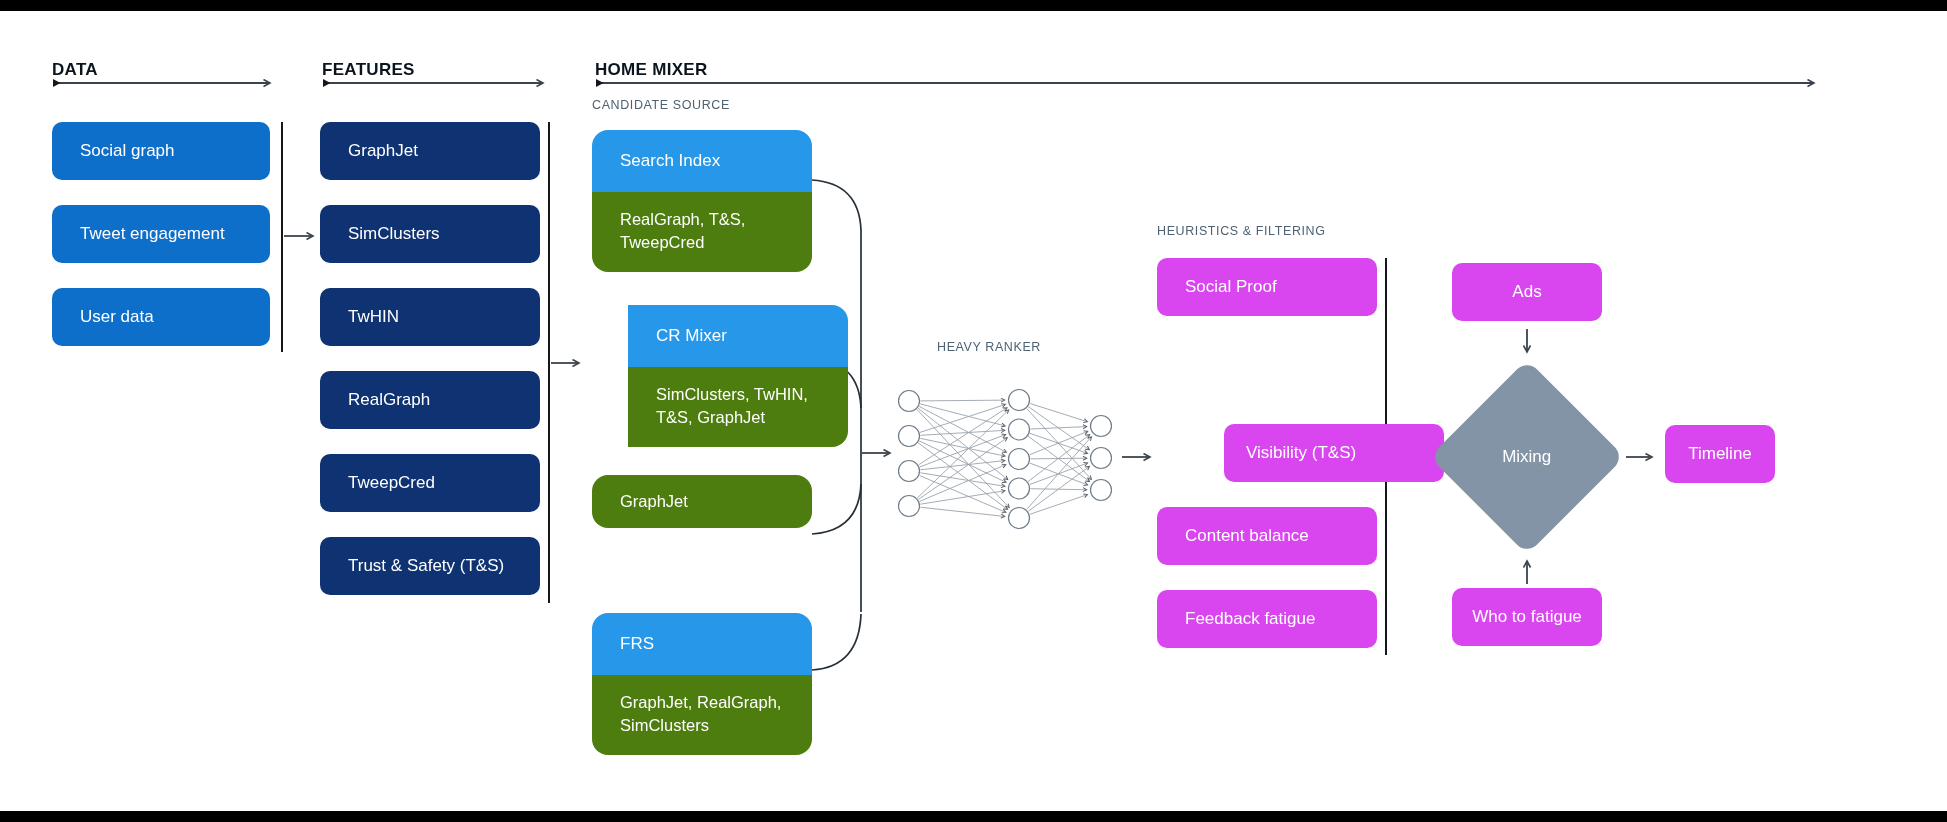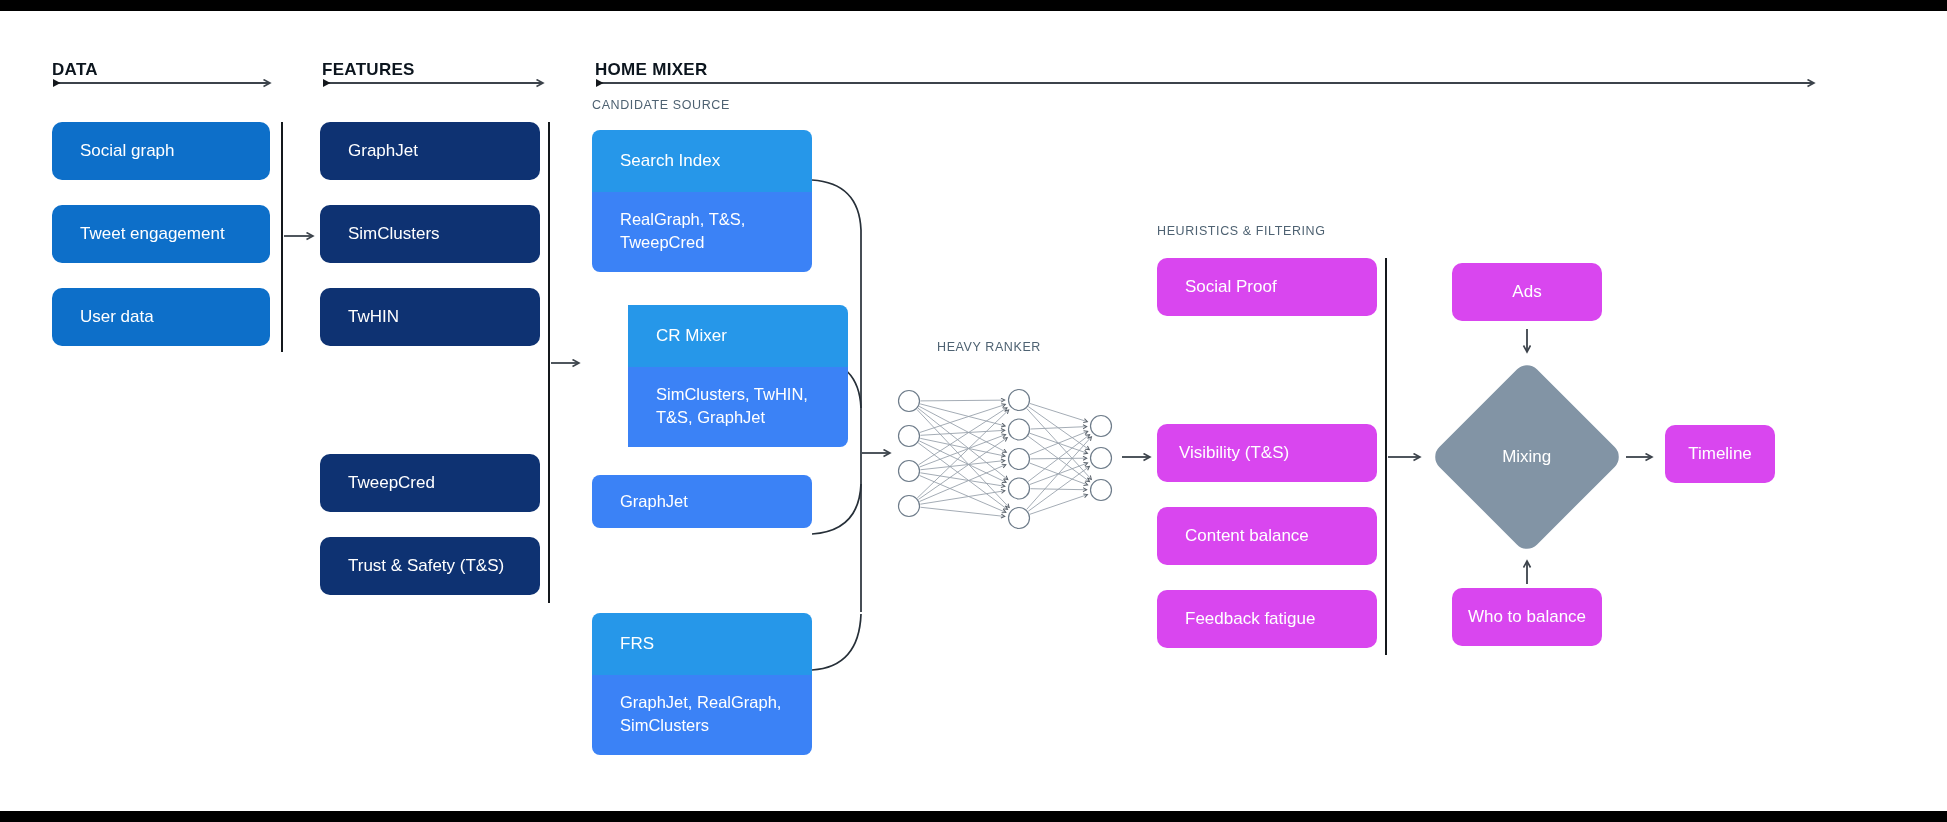--- a/index.html
+++ b/index.html
@@ -18,29 +18,29 @@
     position:absolute;box-sizing:border-box;width:220px;height:58px;
     border-radius:10px;color:#ffffff;font-size:17px;font-weight:500;
     display:flex;align-items:center;padding-left:28px;
   }
   .blue-mid{background:#0D6FC9;}
   .navy{background:#0E3272;}
   .blue-bright{background:#d946ef;text-align:right;}
   .center-box{padding-left:0;justify-content:center;}
 
   .cand{
-    position:absolute;width:220px;border-radius:8px;overflow:hidden;
+    position:absolute;width:220px;border-radius:16px;overflow:hidden;
     color:#ffffff;
   }
   .cand-head{
     box-sizing:border-box;height:62px;background:#2697E9;
     display:flex;align-items:center;padding-left:28px;font-size:17px;font-weight:500;
   }
   .cand-sub{
-    box-sizing:border-box;background:#3b82f6;color:#ffffff;
+    box-sizing:border-box;background:#4d7c0f;color:#ffffff;
     padding:16px 20px 18px 28px;font-size:16.5px;font-weight:500;
     line-height:23px;white-space:pre-line;
   }
   .cand-sub.one{padding-top:15px;padding-bottom:15px;}
 
   #diamond{
     position:absolute;left:1458px;top:388px;width:138px;height:138px;
     background:#8294A5;border-radius:14px;transform:rotate(45deg);
     display:flex;align-items:center;justify-content:center;
   }
@@ -150,20 +150,21 @@
   <div class="sec-h" style="left:322px;top:60px;">FEATURES</div>
   <div class="sec-h" style="left:595px;top:60px;">HOME MIXER</div>
 
   <div class="box blue-mid" style="left:52px;top:122px;width:218px;">Social graph</div>
   <div class="box blue-mid" style="left:52px;top:205px;width:218px;">Tweet engagement</div>
   <div class="box blue-mid" style="left:52px;top:288px;width:218px;">User data</div>
 
   <div class="box navy" style="left:320px;top:122px;">GraphJet</div>
   <div class="box navy" style="left:320px;top:205px;">SimClusters</div>
   <div class="box navy" style="left:320px;top:288px;">TwHIN</div>
+  <div class="box navy" style="left:320px;top:371px;">RealGraph</div>
   <div class="box navy" style="left:320px;top:454px;">TweepCred</div>
   <div class="box navy" style="left:320px;top:537px;">Trust &amp; Safety (T&amp;S)</div>
 
   <div class="sub-h" style="left:592px;top:98px;">CANDIDATE SOURCE</div>
 
   <div class="cand" style="left:592px;top:130px;">
     <div class="cand-head">Search Index</div>
     <div class="cand-sub">RealGraph, T&amp;S,
 TweepCred</div>
   </div>
@@ -178,24 +179,24 @@
   <div class="cand" style="left:592px;top:613px;">
     <div class="cand-head">FRS</div>
     <div class="cand-sub">GraphJet, RealGraph,
 SimClusters</div>
   </div>
 
   <div class="sub-h ranker-label">HEAVY RANKER</div>
 
   <div class="sub-h" style="left:1157px;top:224px;">HEURISTICS &amp; FILTERING</div>
   <div class="box blue-bright" style="left:1157px;top:258px;">Social Proof</div>
-  <div class="box blue-bright" style="left:1157px;top:424px;padding-left:22px;">Visibility (T&amp;S)</div>
+  <div class="box blue-bright" style="left:1224px;top:424px;padding-left:22px;">Visibility (T&amp;S)</div>
   <div class="box blue-bright" style="left:1157px;top:507px;">Content balance</div>
   <div class="box blue-bright" style="left:1157px;top:590px;">Feedback fatigue</div>
 
   <div class="box blue-bright center-box" style="left:1452px;top:263px;width:150px;">Ads</div>
   <div id="diamond">
     <div class="dlabel">Mixing</div>
   </div>
-  <div class="box blue-bright center-box" style="left:1452px;top:588px;width:150px;">Who to balance</div>
+  <div class="box blue-bright center-box" style="left:1452px;top:588px;width:150px;">Who to fatigue</div>
   <div class="box blue-bright center-box" style="left:1665px;top:425px;width:110px;">Timeline</div>
 
 </div>
 
 </body></html>

